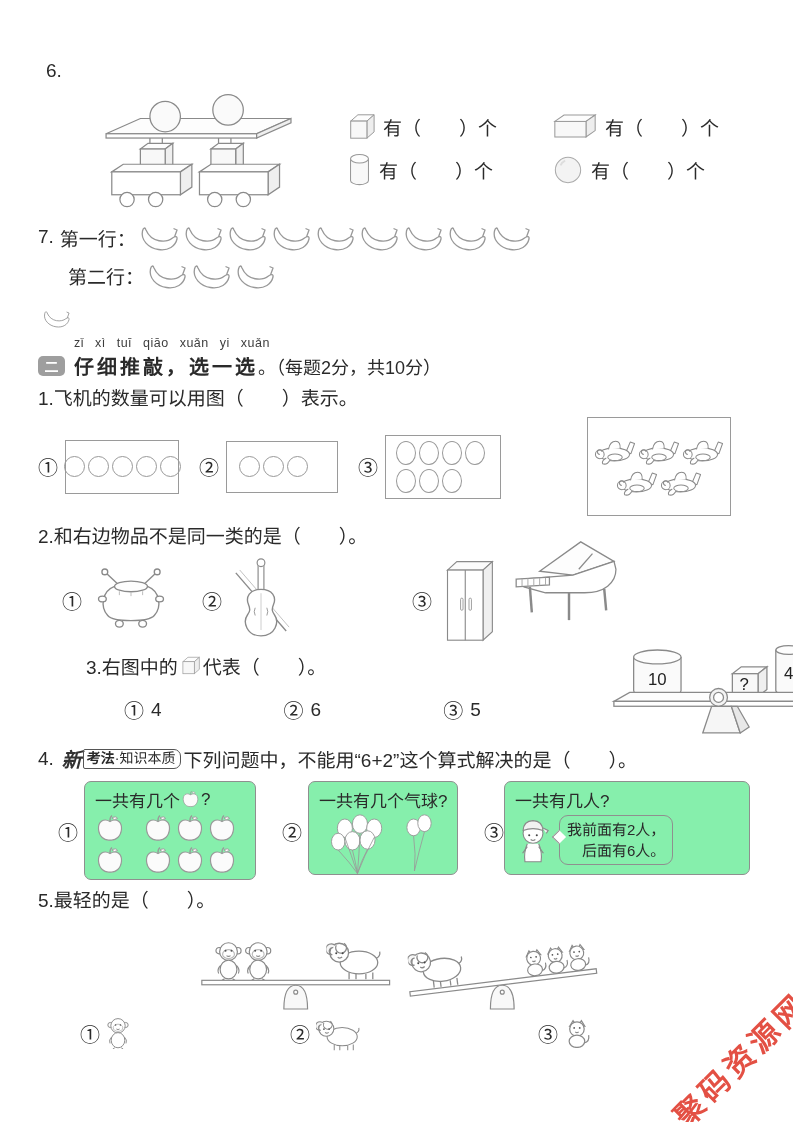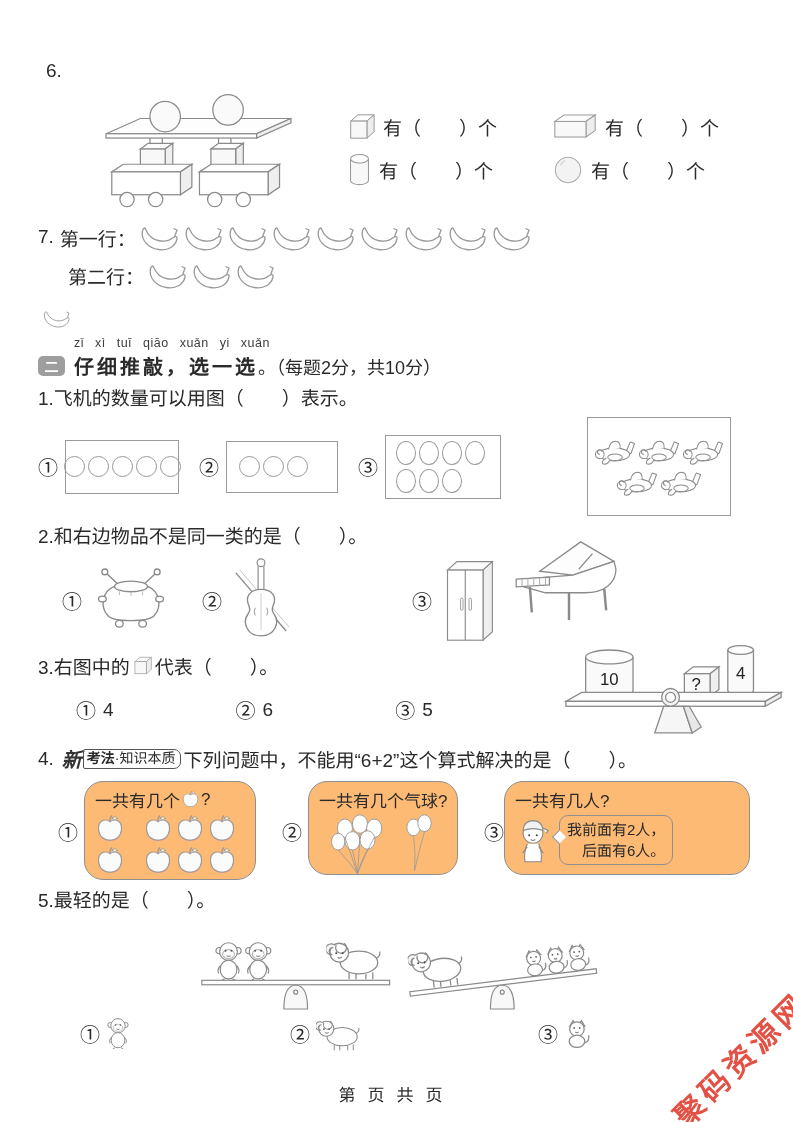--- a/index.html
+++ b/index.html
@@ -46,36 +46,36 @@
   .planes-box{width:142px; height:97px; border:1.3px solid #9a9a9a; margin-left:auto; margin-right:32px;
     display:flex; flex-direction:column; justify-content:center; align-items:center;}
   .plane-row{display:flex;}
   .plane-row svg{width:42px; height:31px; flex:none; margin:0 1px;}
   
   .q2{margin-top:8px; position:relative;}
   .q2-row{display:flex; align-items:center; margin-top:4px; height:92px;}
   .q2-row .circ{margin-right:8px;}
   .piano-wrap{position:absolute; top:12px; left:472px;}
   
-  .q3{margin-top:6px; position:relative; min-height:84px;}
+  .q3{margin-top:6px; position:relative; min-height:84px;margin-left:48px;}
   .q3-line{font-size:19px; display:flex; align-items:center;}
   .q3-line svg{margin:0 3px;}
   .q3-opts{display:flex; align-items:center; margin-top:16px; font-size:19px;}
   .q3-opt{display:flex; align-items:center; gap:7px;}
   .balance{position:absolute; left:520px; top:-12px; width:232px; height:97px;}
   
   .q4{margin-top:8px;}
   .q4-line{font-size:19px; display:flex; align-items:center; white-space:nowrap;}
   .badge-new{font-weight:900; font-style:italic; font-size:20px; margin:0 1px 0 2px; color:#333;}
   .badge-box{border:1.2px solid #555; border-radius:2px 7px 7px 2px; font-size:14px; line-height:17px;
     padding:0 4px 1px 3px; margin-right:3px; white-space:nowrap;}
   .badge-box b{font-weight:bold;}
   .q4-row{display:flex; align-items:flex-start; margin-top:8px;}
   .q4-row .circ{margin-top:36px;}
-  .pbox{border:1.3px solid #8f8f8f; border-radius:19px; background:#fdba74; box-sizing:border-box; padding:5px 8px 4px 10px;}
+  .pbox{border:1.3px solid #8f8f8f; border-radius:7px; background:#86efac; box-sizing:border-box; padding:5px 8px 4px 10px;}
   .pbox .ptitle{font-size:17px; display:flex; align-items:center; white-space:nowrap;}
   .pbox1{width:172px; height:99px; margin:0 26px 0 6px;}
   .pbox2{width:150px; height:94px; margin:0 26px 0 6px;}
   .pbox3{width:246px; height:94px; }
   .apple-line{display:flex; align-items:center; margin-top:2px;}
   .apple-line .gap{width:16px; flex:none;}
   .apple-line svg{width:30px; height:30px; flex:none; margin-right:2px;}
   .ptitle svg{width:19px; height:19px; margin:0 1px;}
   .apple-group{display:flex;}
   .balloons{width:128px; height:62px; display:block; margin-top:2px;}
@@ -641,15 +641,14 @@
       </div>
       <div class="q5-opt" style="margin-left:176px">
         <span class="circ">③</span>
         <svg width="27" height="29">
             <use href="#sym-cat"></use>
           </svg>
       </div>
     </div>
   </section>
 
-  <div class="footer">第页共页</div>
   <div class="watermark" style="color: rgb(224, 57, 43);">聚码资源网</div>
 </div>
 
 </body></html>

